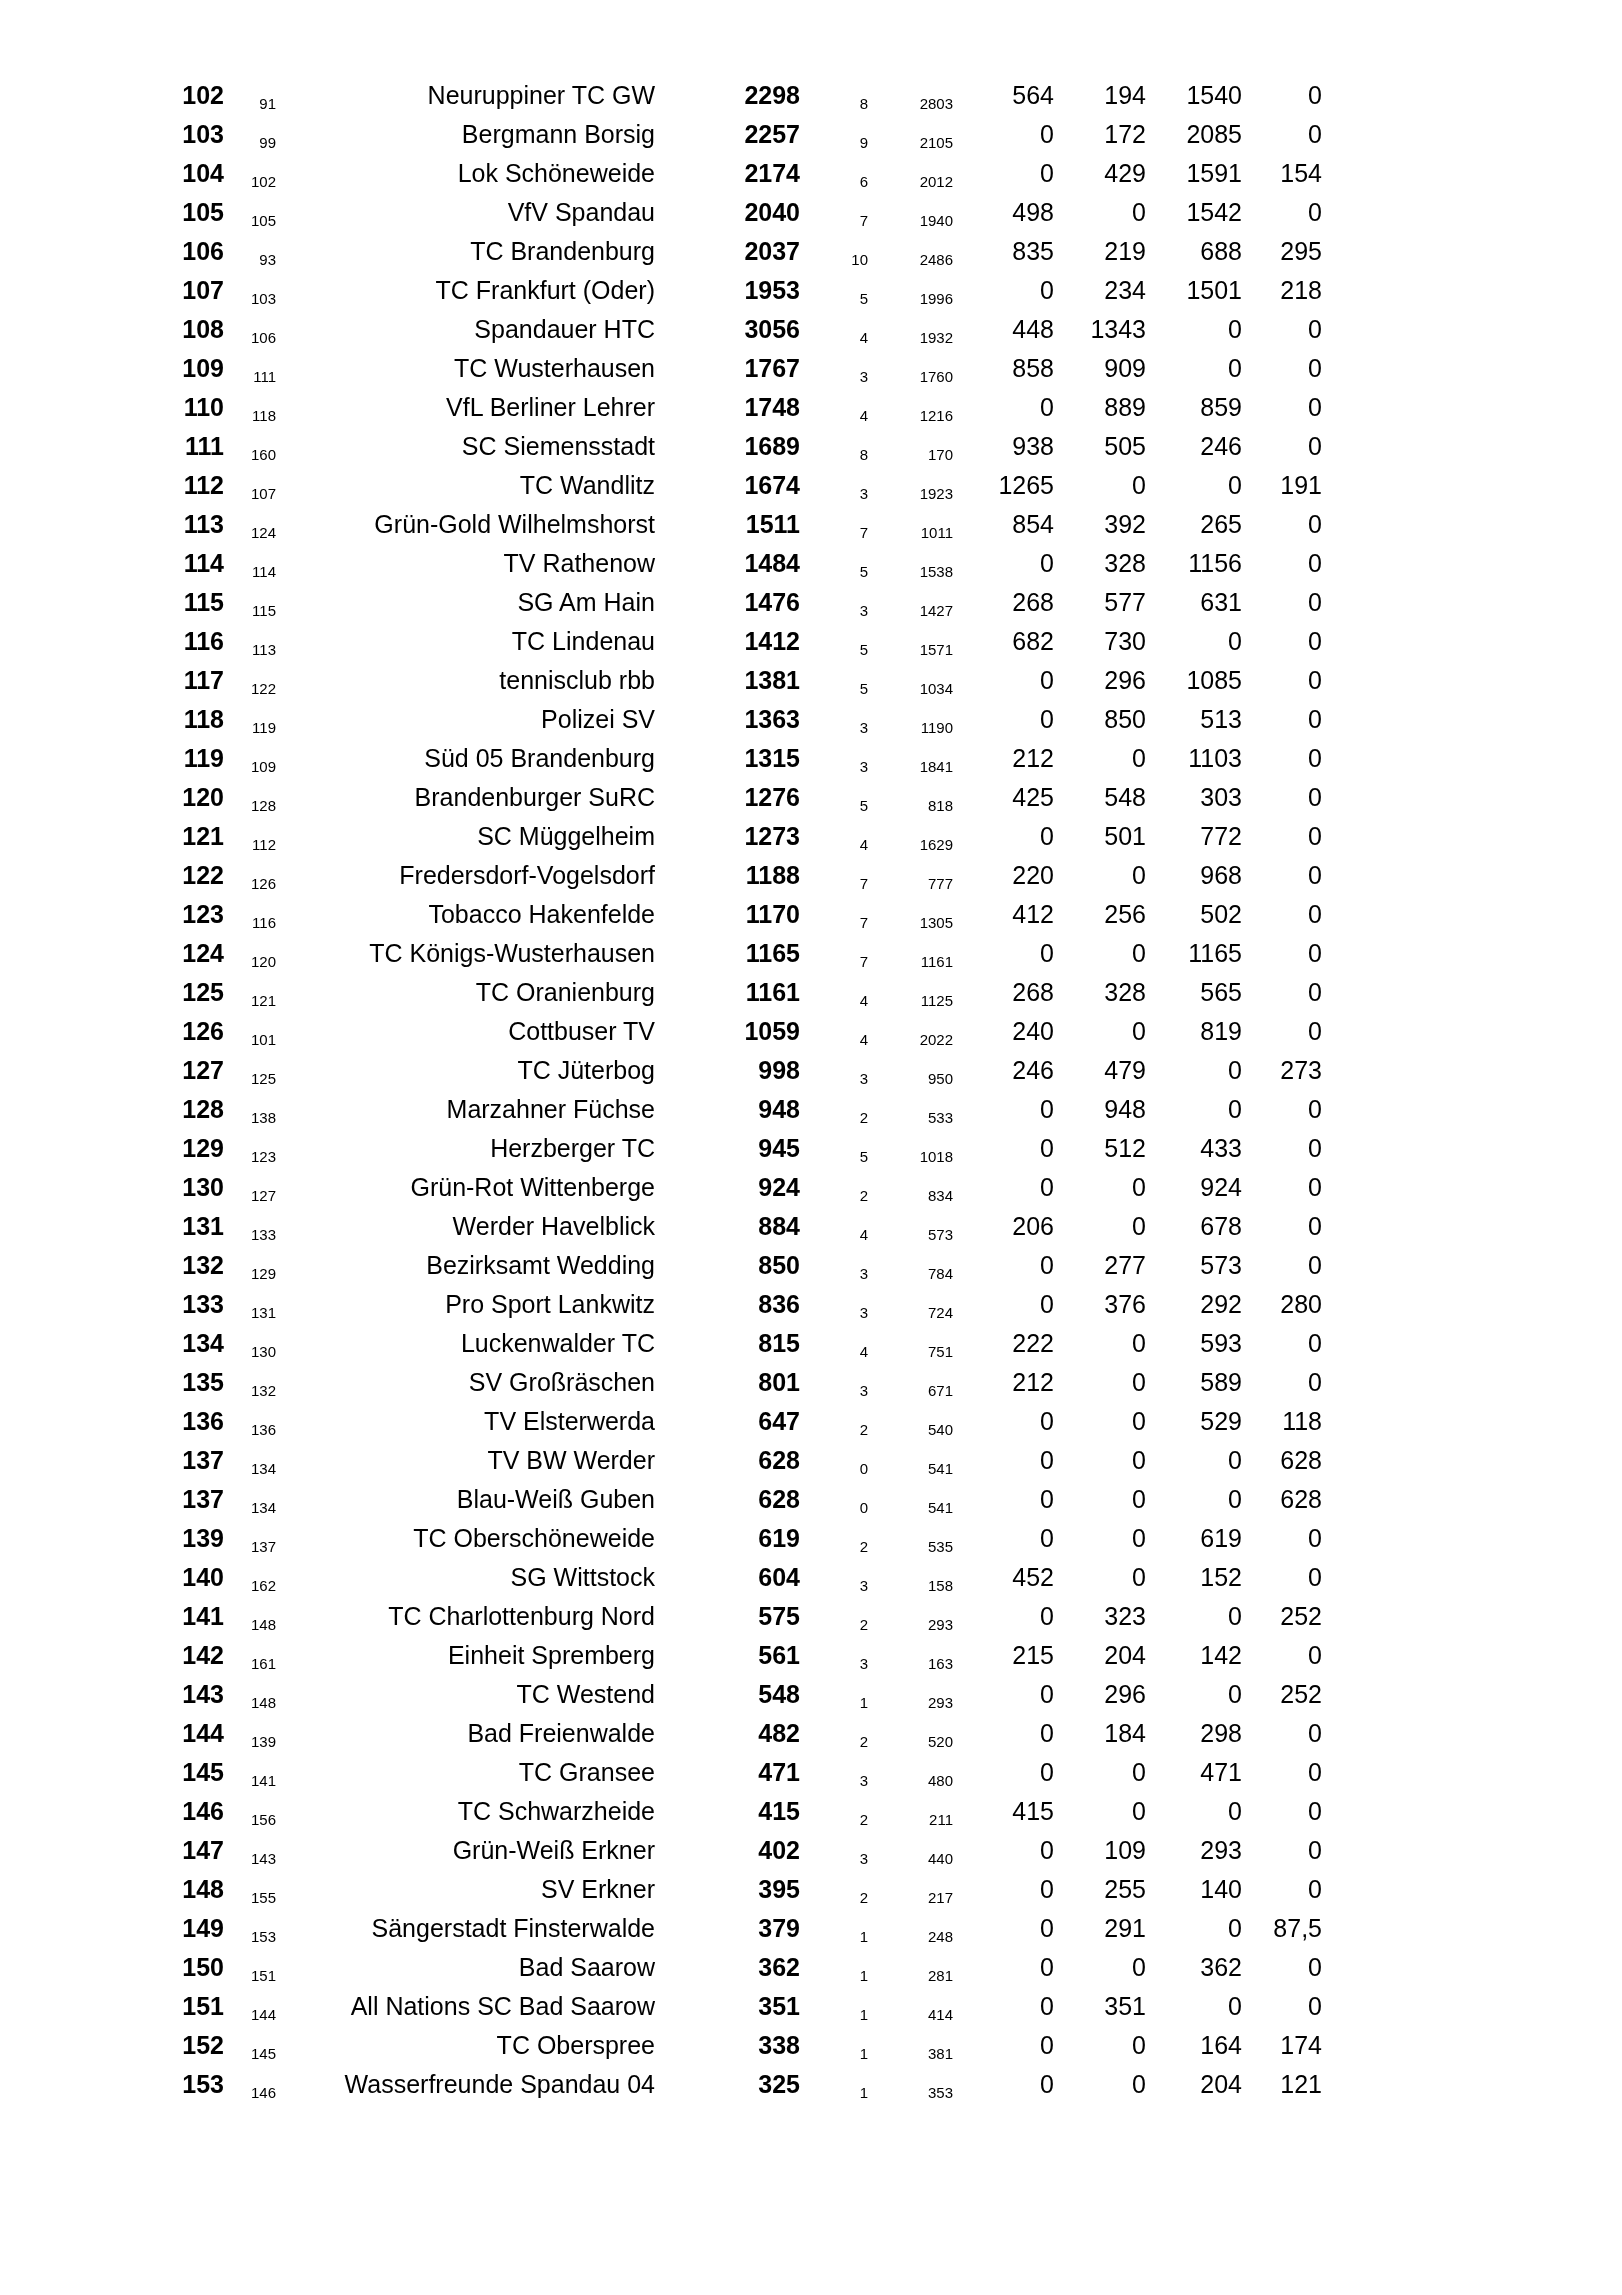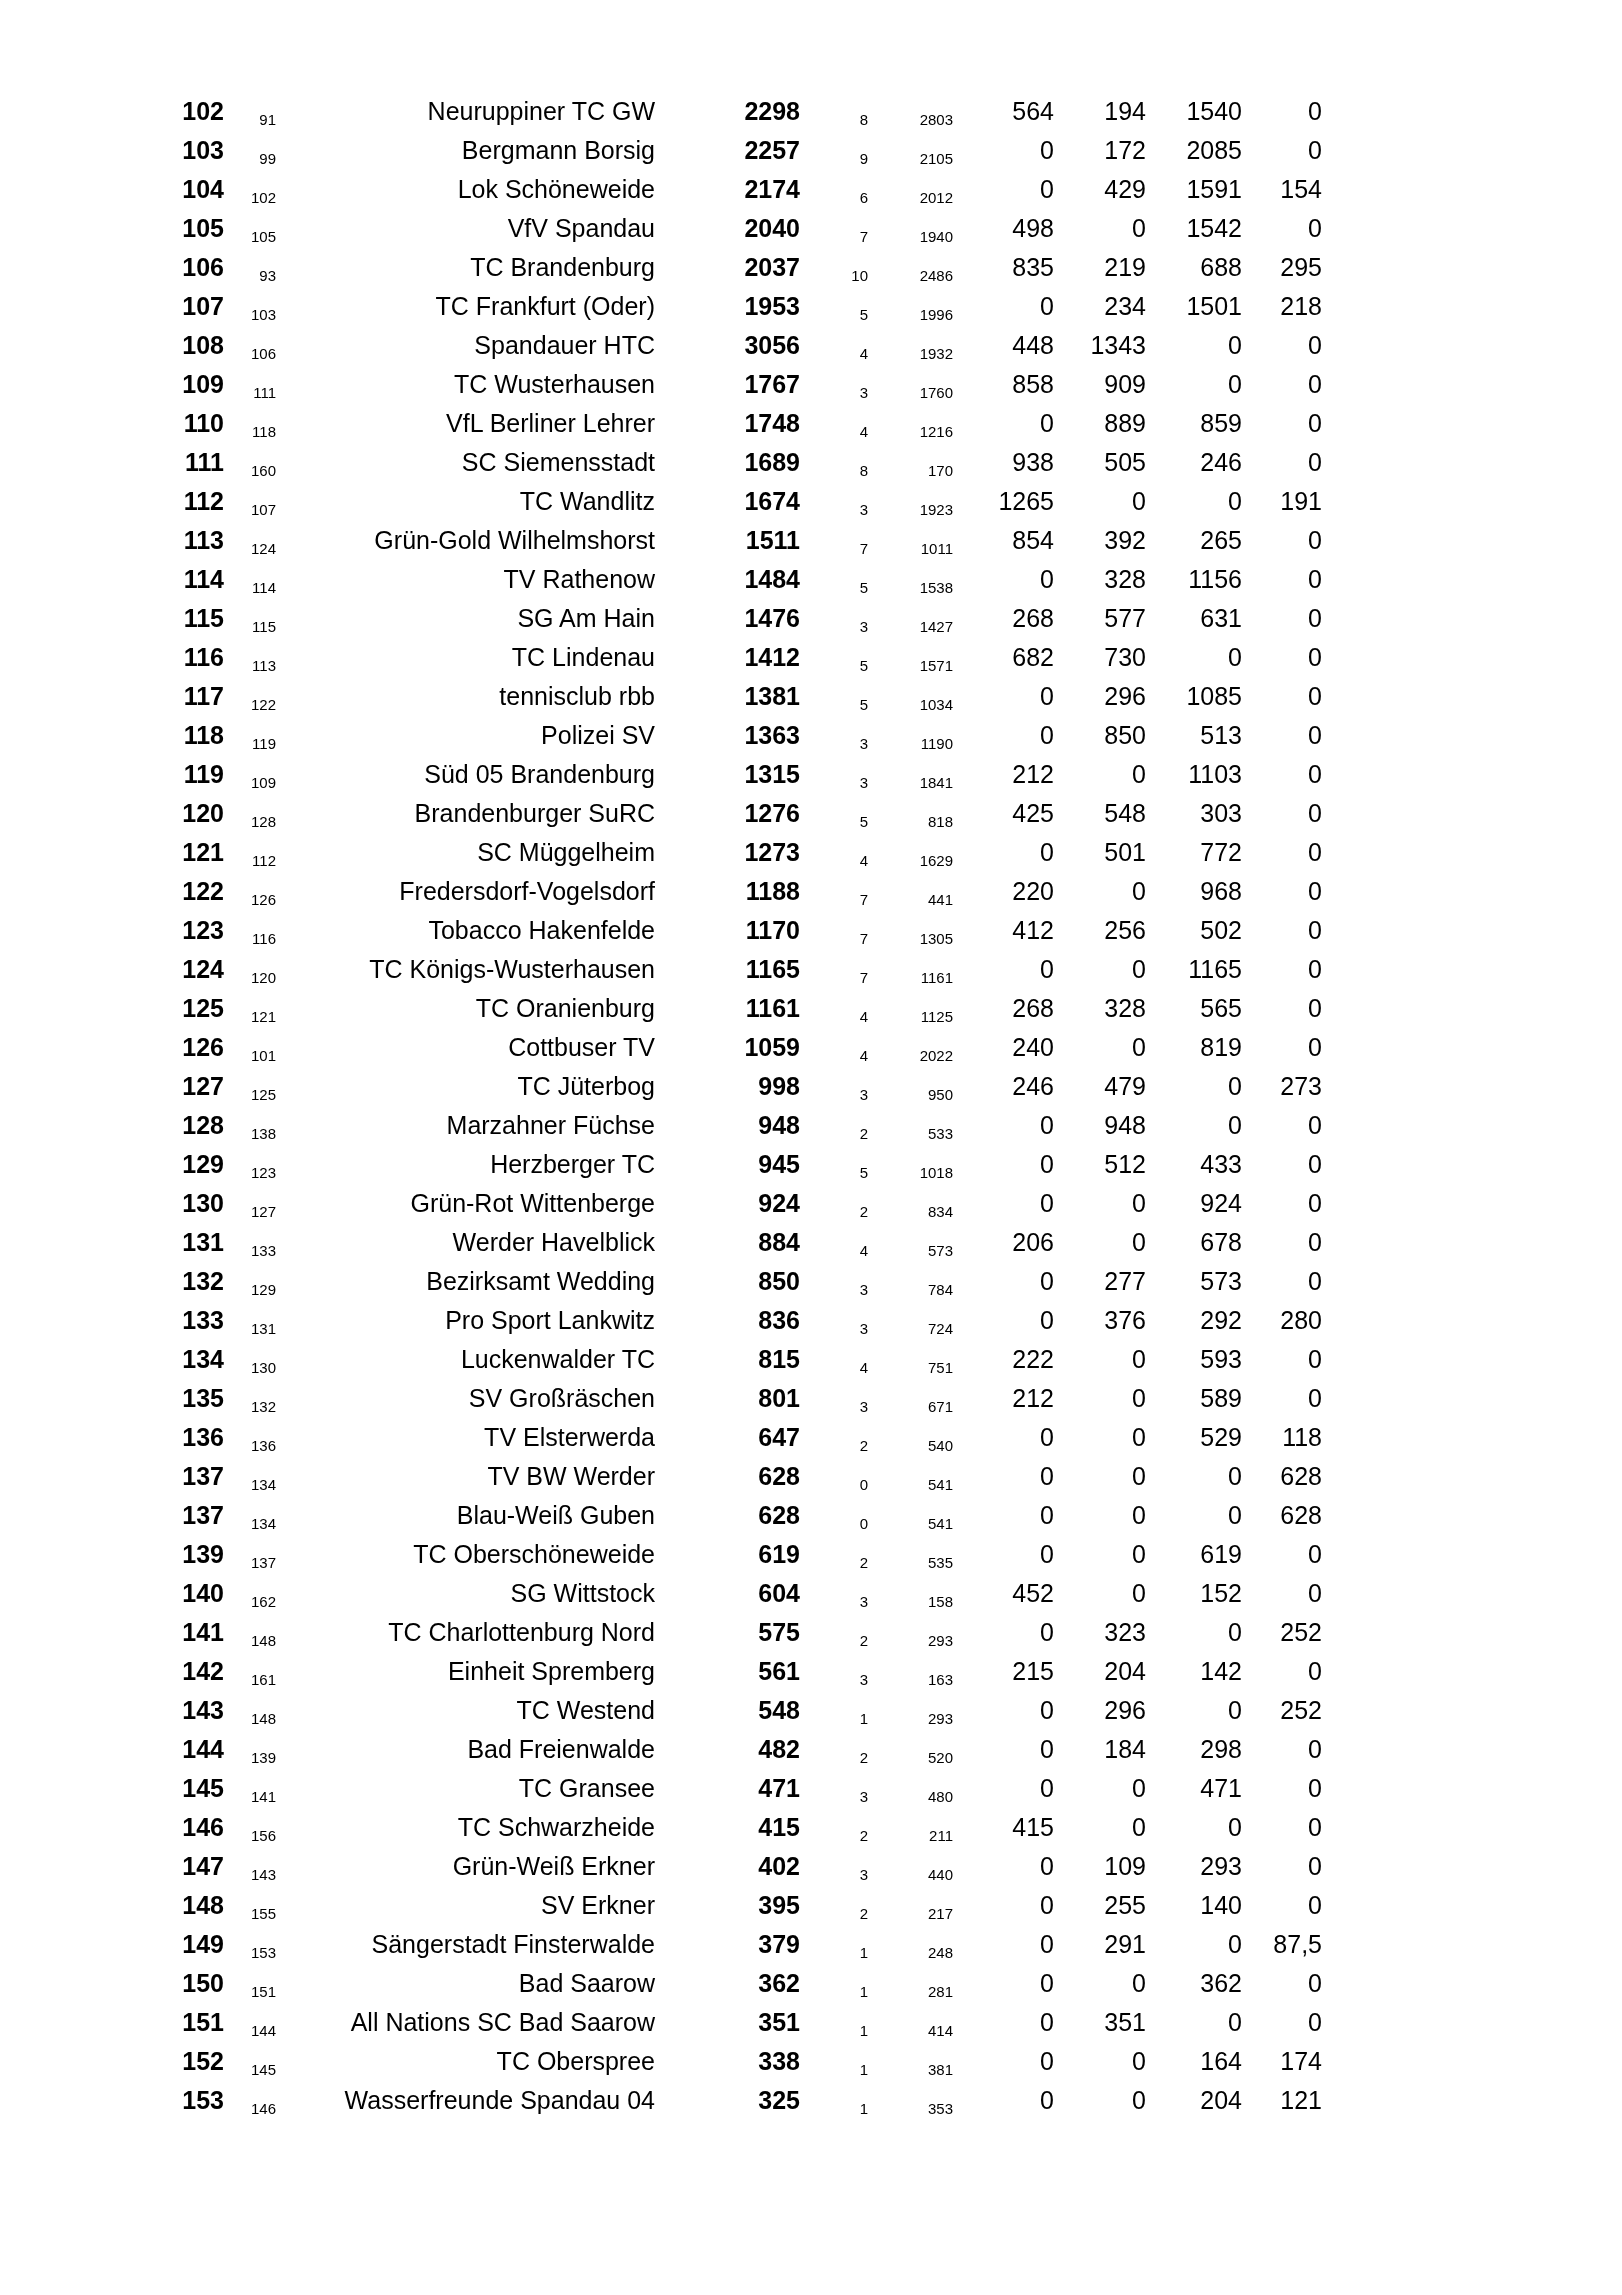--- a/index.html
+++ b/index.html
@@ -11,21 +11,21 @@
     height: 2295px;
     background: #ffffff;
     font-family: "Liberation Sans", sans-serif;
     color: #000000;
     position: relative;
     overflow: hidden;
   }
   .table {
     position: absolute;
     left: 151px;
-    top: 92px;
+    top: 76px;
     width: 1171px;
   }
   .row {
     display: grid;
     grid-template-columns: 73px 52px 379px 145px 68px 85px 101px 92px 96px 80px;
     height: 39px;
     line-height: 39px;
   }
   .cell {
     white-space: nowrap;
@@ -289,21 +289,21 @@
         <span class="cell num big">501</span>
         <span class="cell num big">772</span>
         <span class="cell num big">0</span>
       </div>
       <div class="row">
         <span class="cell num big bold">122</span>
         <span class="cell num small">126</span>
         <span class="cell club">Fredersdorf-Vogelsdorf</span>
         <span class="cell num big bold">1188</span>
         <span class="cell num small">7</span>
-        <span class="cell num small">441</span>
+        <span class="cell num small">777</span>
         <span class="cell num big">220</span>
         <span class="cell num big">0</span>
         <span class="cell num big">968</span>
         <span class="cell num big">0</span>
       </div>
       <div class="row">
         <span class="cell num big bold">123</span>
         <span class="cell num small">116</span>
         <span class="cell club">Tobacco Hakenfelde</span>
         <span class="cell num big bold">1170</span>

